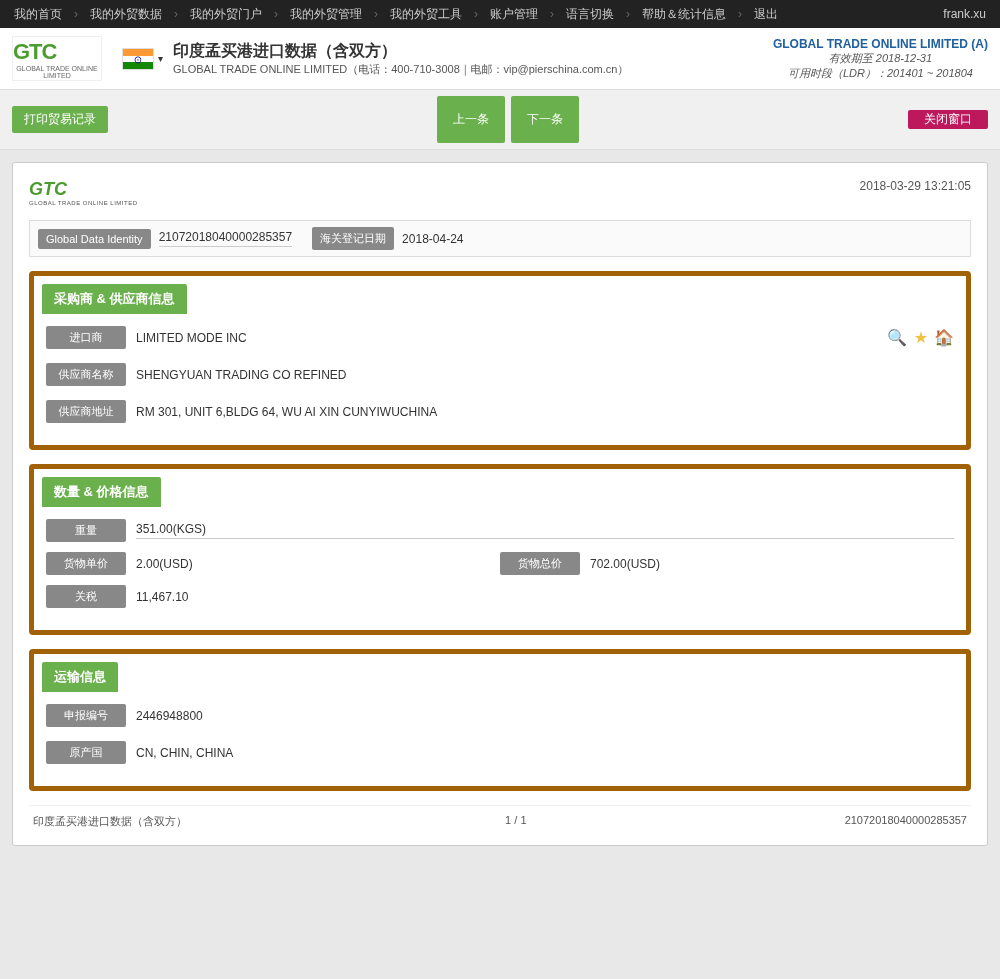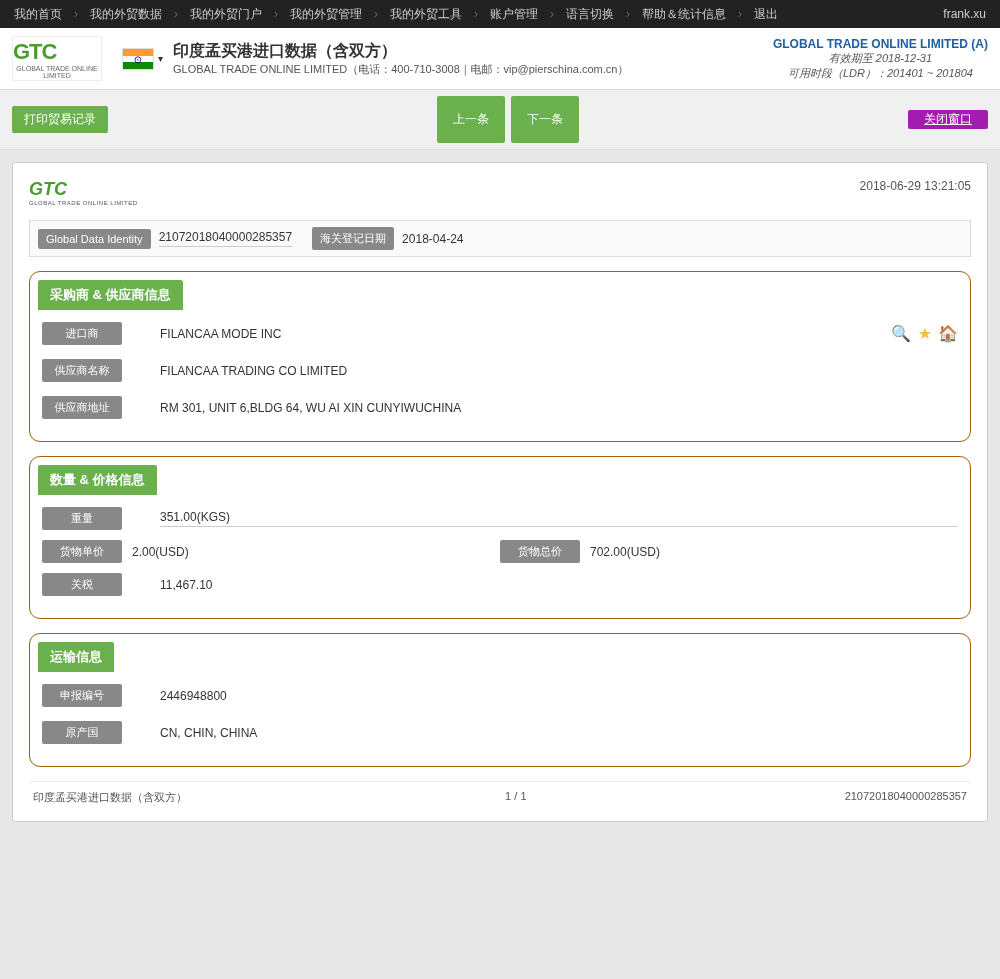--- a/index.html
+++ b/index.html
@@ -4,22 +4,22 @@
   <style>
     * { box-sizing: border-box; margin: 0; padding: 0; }
     body { font-family: Arial, sans-serif; font-size: 12px; background: #e8e8e8; color: #333; }
 
     
     .top-nav {
       background: #222;
       color: #ccc;
       display: flex;
       align-items: center;
-      padding: 14px 8px;
-      height: 14px;
+      padding: 0 8px;
+      height: 28px;
       font-size: 12px;
     }
     .top-nav a, .top-nav span {
       color: #ccc;
       text-decoration: none;
       padding: 0 6px;
       cursor: pointer;
     }
     .top-nav .separator { color: #666; }
     .top-nav-right { margin-left: auto; color: #ccc; }
@@ -125,29 +125,28 @@
     .btn-nav {
       background: #6ab04c;
       color: #fff;
       border: none;
       padding: 15px 16px;
       cursor: pointer;
       font-size: 12px;
       border-radius: 2px;
     }
     .btn-close {
-      background: #a21caf;
+      background: #be185d;
       color: #fff;
       border: none;
       padding: 1px 16px;
       cursor: pointer;
       font-size: 12px;
       border-radius: 2px;
       margin-left: auto;
-      text-decoration: underline;
     }
     .nav-spacer { flex: 1; text-align: center; display: flex; justify-content: center; gap: 6px; }
 
     
     .main-content {
       background: #e8e8e8;
       padding: 12px;
     }
 
     
@@ -189,43 +188,42 @@
       margin-right: 8px;
     }
     .field-value {
       font-size: 12px;
       color: #333;
       margin-right: 20px;
     }
 
     
     .section {
-      border: 1px solid #a16207;
-      border-radius: 11px;
+      border: 5px solid #a16207;
+      border-radius: 4px;
       margin-bottom: 14px;
     }
     .section-header {
       background: #6ab04c;
       color: #fff;
       padding: 6px 12px;
       font-size: 13px;
       font-weight: bold;
       border-radius: 2px 2px 0 0;
       display: inline-block;
       margin: 8px 8px 0 8px;
     }
     .section-body {
       padding: 8px 12px 12px 12px;
     }
     .section-row {
       display: flex;
       align-items: center;
       margin-bottom: 6px;
       padding: 4px 0;
-      gap: 28px;
     }
     .row-label {
       background: #888;
       color: #fff;
       padding: 4px 10px;
       font-size: 11px;
       border-radius: 2px;
       min-width: 80px;
       text-align: center;
       margin-right: 10px;
@@ -354,45 +352,45 @@
 </div>
 
 <div class="main-content">
   <div class="record-card">
 
     <div class="record-header">
       <div class="gtc-logo-container">
         <div class="gtc-arc">GTC</div>
         <div class="gtc-sub">GLOBAL TRADE ONLINE LIMITED</div>
       </div>
-      <div class="record-timestamp">2018-06-29 13:21:05</div>
+      <div class="record-timestamp">2018-03-29 13:21:05</div>
     </div>
 
     <div class="identity-row">
       <span class="field-label">Global Data Identity</span>
       <span class="field-value value-underline">21072018040000285357</span>
       <span class="field-label">海关登记日期</span>
       <span class="field-value">2018-04-24</span>
     </div>
 
     <div class="section">
       <div class="section-header">采购商 &amp; 供应商信息</div>
       <div class="section-body">
         <div class="section-row">
           <span class="row-label">进口商</span>
-          <span class="row-value">FILANCAA MODE INC</span>
+          <span class="row-value">LIMITED MODE INC</span>
           <div class="row-icons">
             <span class="icon-search">🔍</span>
             <span class="icon-star">★</span>
             <span class="icon-home">🏠</span>
           </div>
         </div>
         <div class="section-row">
           <span class="row-label">供应商名称</span>
-          <span class="row-value">FILANCAA TRADING CO LIMITED</span>
+          <span class="row-value">SHENGYUAN TRADING CO REFINED</span>
         </div>
         <div class="section-row">
           <span class="row-label">供应商地址</span>
           <span class="row-value">RM 301, UNIT 6,BLDG 64, WU AI XIN CUNYIWUCHINA</span>
         </div>
       </div>
     </div>
 
     <div class="section">
       <div class="section-header">数量 &amp; 价格信息</div>

